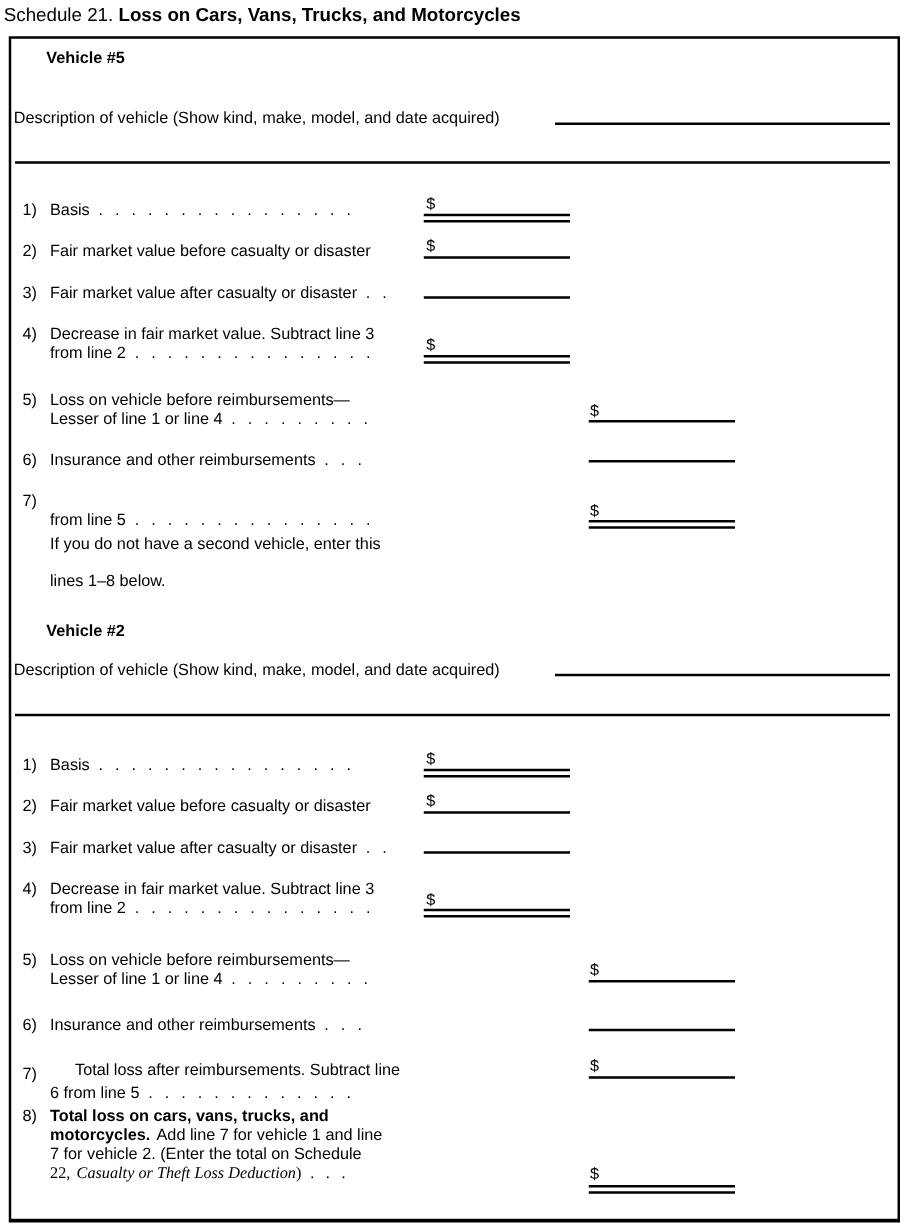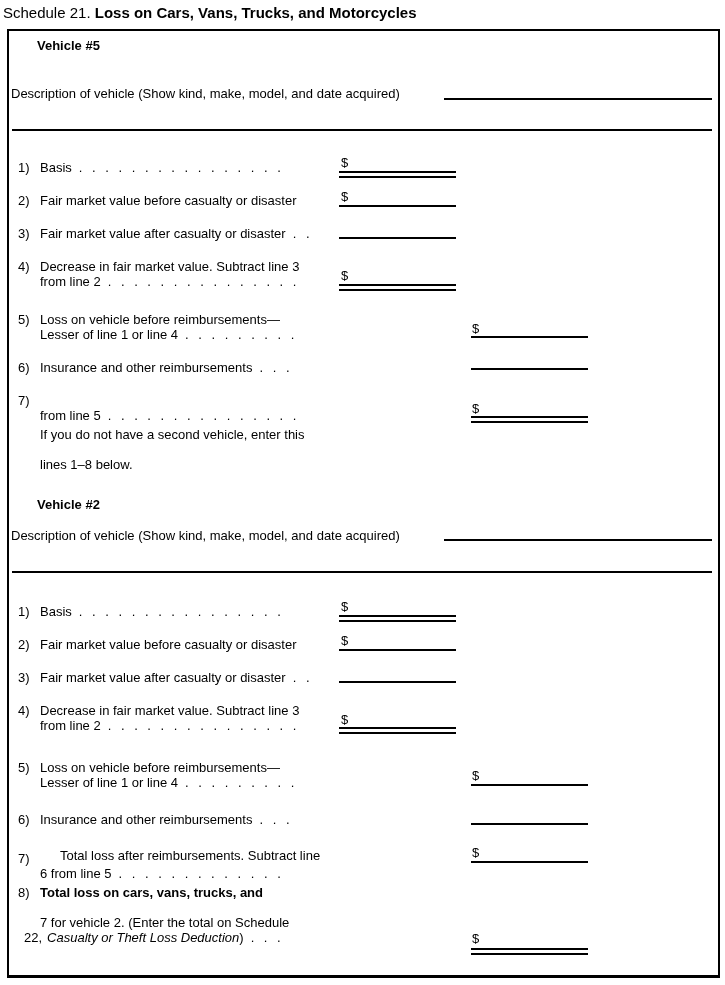--- a/index.html
+++ b/index.html
@@ -138,20 +138,23 @@
   <div class="abs" style="left:18px;top:851px;">7)</div>
   <div class="abs" style="left:40px;top:848px;margin-left:20px;">Total loss after reimbursements. Subtract line</div>
   <div class="abs" style="left:40px;top:866px;">
     <span>6 from line 5</span><span class="dots">. . . . . . . . . . . . .</span>
   </div>
   <div class="abs" style="left:472px;top:845px;">$</div>
   <div class="rule" style="left:471px;top:861px;width:117px;"></div>
 
   <div class="abs" style="left:18px;top:885px;">8)</div>
   <div class="abs b" style="left:40px;top:885px;">Total loss on cars, vans, trucks, and</div>
+  <div class="abs" style="left:40px;top:900px;">
+    <span class="b sp">motorcycles.</span><span>Add line 7 for vehicle 1 and line</span>
+  </div>
   <div class="abs" style="left:40px;top:915px;">7 for vehicle 2. (Enter the total on Schedule</div>
-  <div class="abs" style="left:24px;top:930px;">
+  <div class="abs" style="left:40px;top:930px;font-family:Liberation Serif, serif;">
     <span class="sp">22,</span><span class="i">Casualty or Theft Loss Deduction</span><span>)</span><span class="dots">. . .</span>
   </div>
   <div class="abs" style="left:472px;top:931px;">$</div>
   <div class="drule" style="left:471px;top:948px;width:117px;"></div>
 
 </div>
 
 </body></html>

